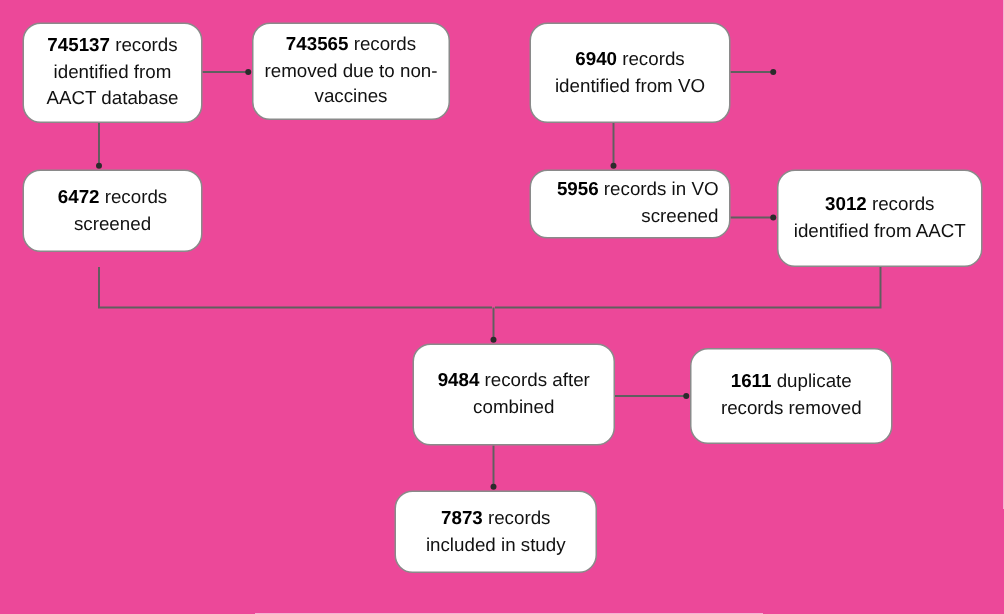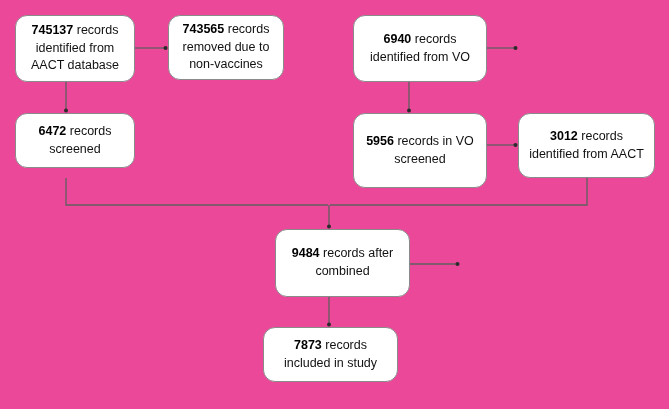--- a/index.html
+++ b/index.html
@@ -89,57 +89,62 @@
     <line x1="329" y1="297" x2="329" y2="323"></line>
     <circle class="head" cx="329" cy="324.5" r="2"></circle>
   </svg>
 
   <div class="node" style="left:15px; top:15px; width:120px; height:67px;">
     <span class="txt">
       <b>745137</b><span> records identified from AACT database</span>
     </span>
   </div>
 
-  <div class="node" style="left:168px; top:15px; width:116px; height:65px;justify-content:center;">
+  <div class="node" style="left:168px; top:15px; width:132px; height:65px;justify-content:center;">
     <span class="txt">
       <b>743565</b><span> records removed due to non-vaccines</span>
     </span>
   </div>
 
   <div class="node" style="left:353px; top:15px; width:134px; height:67px;">
     <span class="txt">
       <b>6940</b><span> records identified from VO</span>
     </span>
   </div>
 
 
   <div class="node" style="left:15px; top:113px; width:120px; height:55px;">
     <span class="txt">
       <b>6472</b><span> records screened</span>
     </span>
   </div>
 
-  <div class="node" style="left:353px; top:113px; width:134px; height:75px;">
+  <div class="node" style="left:353px; top:113px; width:134px; height:46px;text-align:right;">
     <span class="txt">
       <b>5956</b><span> records in VO screened</span>
     </span>
   </div>
 
   <div class="node" style="left:518px; top:113px; width:137px; height:65px;">
     <span class="txt">
       <b>3012</b><span> records identified from AACT</span>
     </span>
   </div>
 
   <div class="node" style="left:263px; top:229px; width:135px; height:68px;margin-left:12px;">
     <span class="txt">
       <b>9484</b><span> records after combined</span>
     </span>
   </div>
 
+  <div class="node" style="left:460px; top:232px; width:135px; height:64px;">
+    <span class="txt">
+      <b>1611</b><span> duplicate records removed</span>
+    </span>
+  </div>
 
   <div class="node" style="left:263px; top:327px; width:135px; height:55px;">
     <span class="txt">
       <b>7873</b><span> records included in study</span>
     </span>
   </div>
 
 </div>
 
 </body></html>

